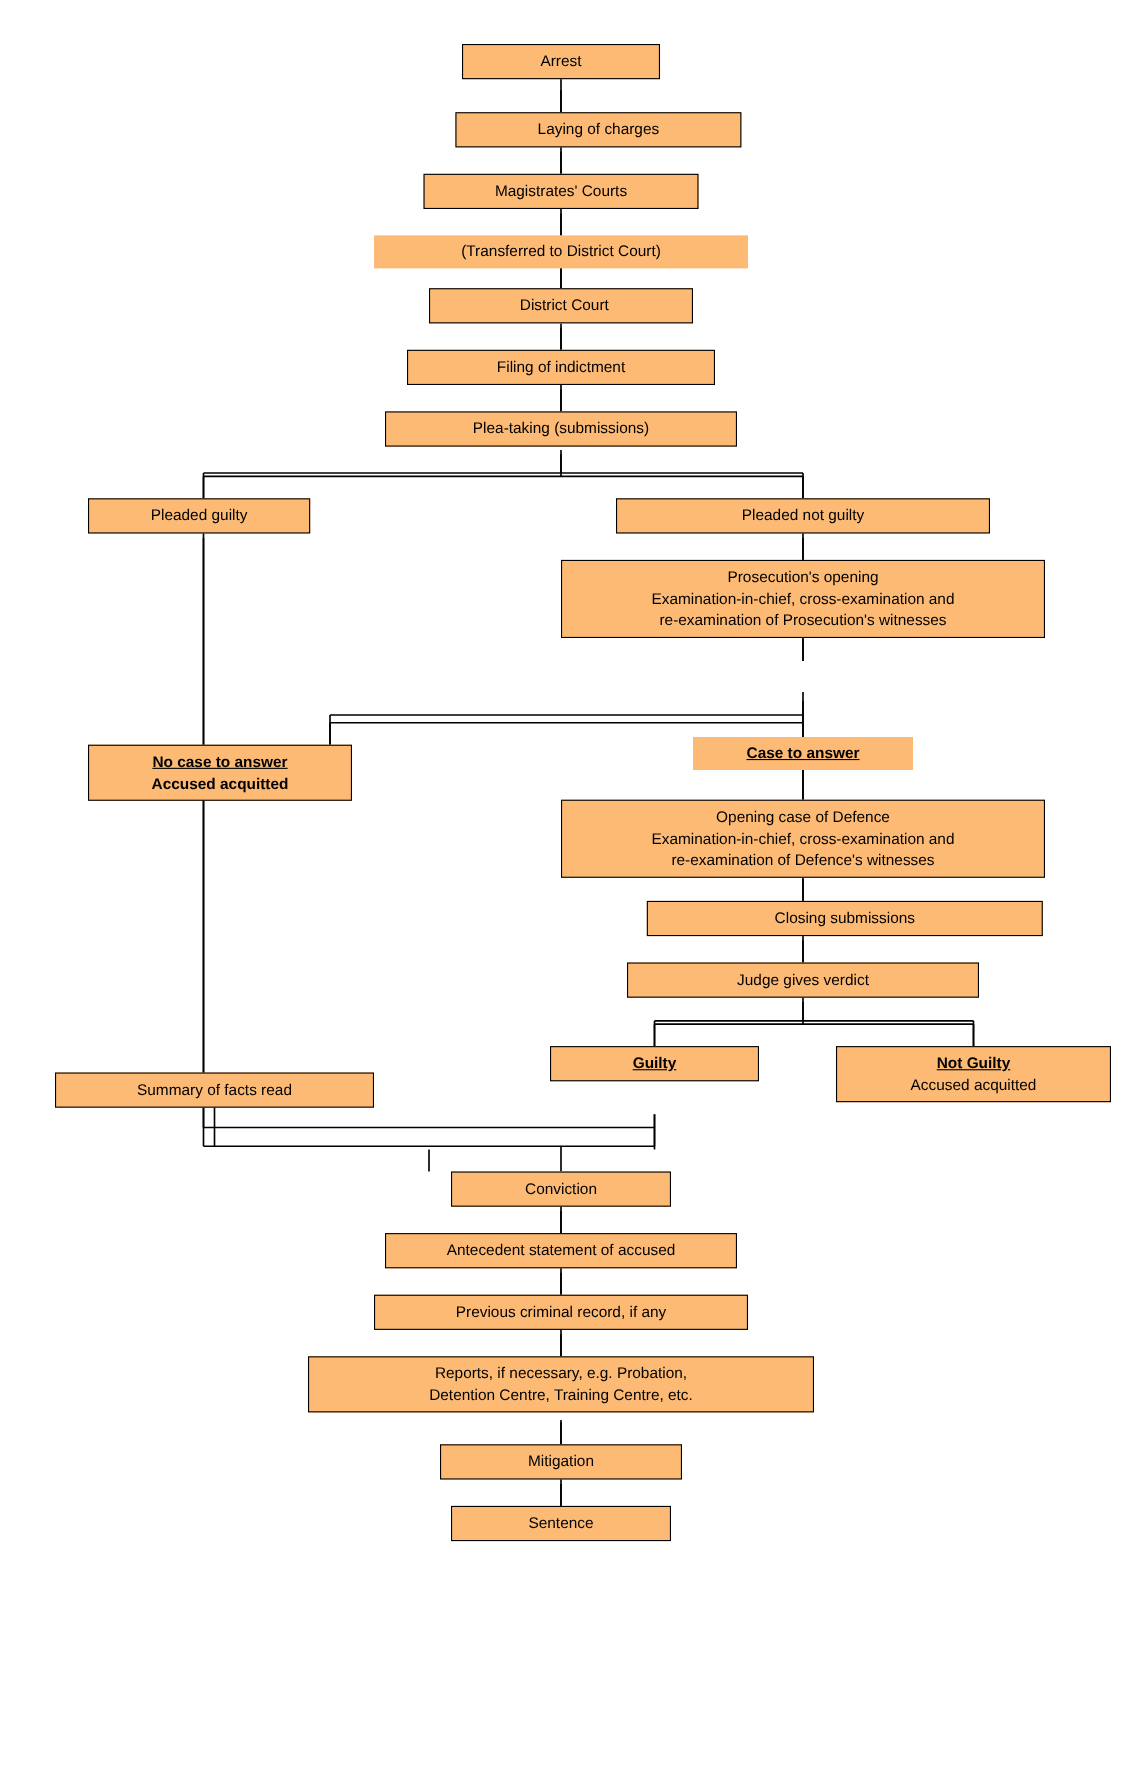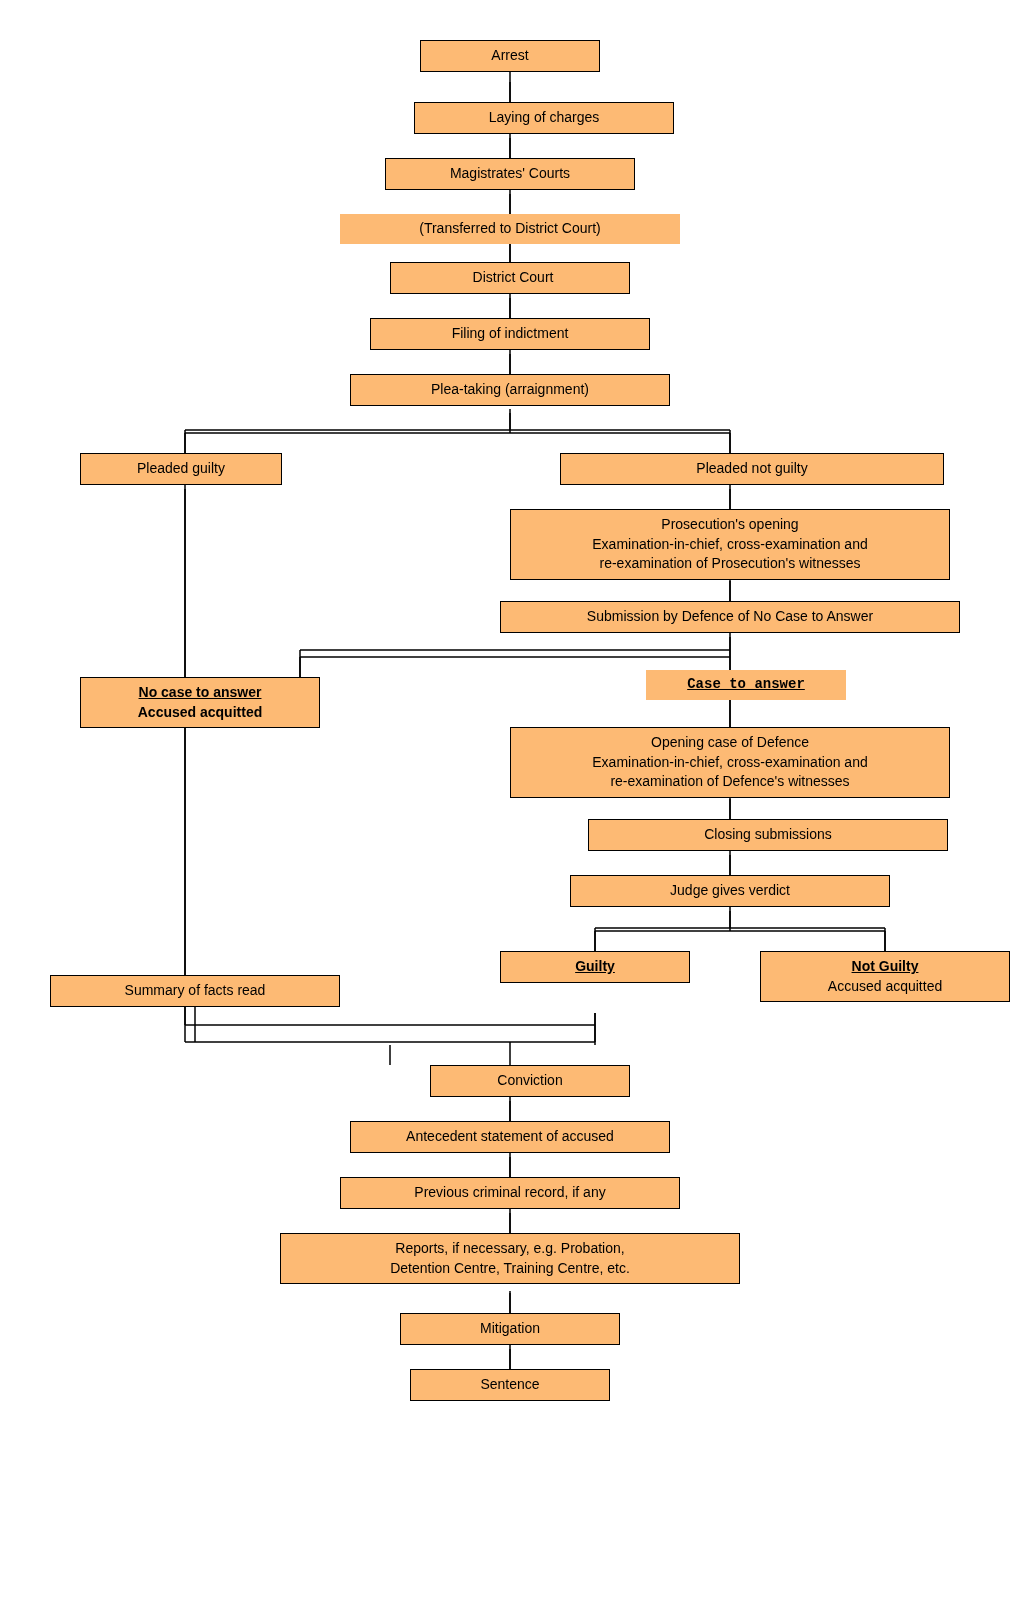--- a/index.html
+++ b/index.html
@@ -123,39 +123,38 @@
   <div class="node" style="left:350px; top:82px; width:260px;margin-left:34px;">Laying of charges</div>
 
   <div class="node" style="left:355px; top:138px; width:250px;">Magistrates' Courts</div>
 
   <div class="node no-border" style="left:310px; top:194px; width:340px; border:none;">(Transferred to District Court)</div>
 
   <div class="node" style="left:360px; top:242px; width:240px;padding-left:16px;">District Court</div>
 
   <div class="node" style="left:340px; top:298px; width:280px;">Filing of indictment</div>
 
-  <div class="node" style="left:320px; top:354px; width:320px;">Plea-taking (arraignment)</div>
+  <div class="node" style="left:320px; top:354px; width:320px;">Plea-taking (submissions)</div>
 
   <div class="node" style="left:50px; top:433px; width:202px;">Pleaded guilty</div>
 
-  <div class="node" style="left:530px; top:433px; width:384px;">Pleaded not guilty</div>
+  <div class="node" style="left:530px; top:433px; width:340px;">Pleaded not guilty</div>
 
   <div class="node" style="left:480px; top:489px; width:440px; white-space: pre-line;">Prosecution's opening
 Examination-in-chief, cross-examination and
 re-examination of Prosecution's witnesses</div>
 
-  <div class="node" style="left:470px; top:581px; width:460px;">Submission by Defence of No Case to Answer</div>
 
   <div class="node" style="left:50px; top:657px; width:240px; font-weight:bold;">
     <span style="text-decoration:underline; font-weight:bold;">No case to answer</span>
     <br>
     <span>Accused acquitted</span>
   </div>
 
-  <div class="node no-border" style="left:616px; top:650px; width:200px; font-weight:bold; border:none;font-family:Liberation Mono, monospace;">
+  <div class="node no-border" style="left:600px; top:650px; width:200px; font-weight:bold; border:none;">
     <span style="text-decoration:underline; font-weight:bold;">Case to answer</span>
   </div>
 
   <div class="node" style="left:480px; top:707px; width:440px; white-space: pre-line;">Opening case of Defence
 Examination-in-chief, cross-examination and
 re-examination of Defence's witnesses</div>
 
   <div class="node" style="left:520px; top:799px; width:360px;margin-left:38px;">Closing submissions</div>
 
   <div class="node" style="left:540px; top:855px; width:320px;">Judge gives verdict</div>
@@ -165,21 +164,21 @@
   </div>
 
   <div class="node" style="left:730px; top:931px; width:250px;">
     <span style="text-decoration:underline; font-weight:bold;">Not Guilty</span>
     <br>
     <span>Accused acquitted</span>
   </div>
 
   <div class="node" style="left:20px; top:955px; width:290px;">Summary of facts read</div>
 
-  <div class="node" style="left:400px; top:1045px; width:200px;">Conviction</div>
+  <div class="node" style="left:380px; top:1045px; width:200px;">Conviction</div>
 
   <div class="node" style="left:320px; top:1101px; width:320px;">Antecedent statement of accused</div>
 
   <div class="node" style="left:310px; top:1157px; width:340px;">Previous criminal record, if any</div>
 
   <div class="node" style="left:250px; top:1213px; width:460px; white-space: pre-line;">Reports, if necessary, e.g. Probation,
 Detention Centre, Training Centre, etc.</div>
 
   <div class="node" style="left:370px; top:1293px; width:220px;">Mitigation</div>
 

